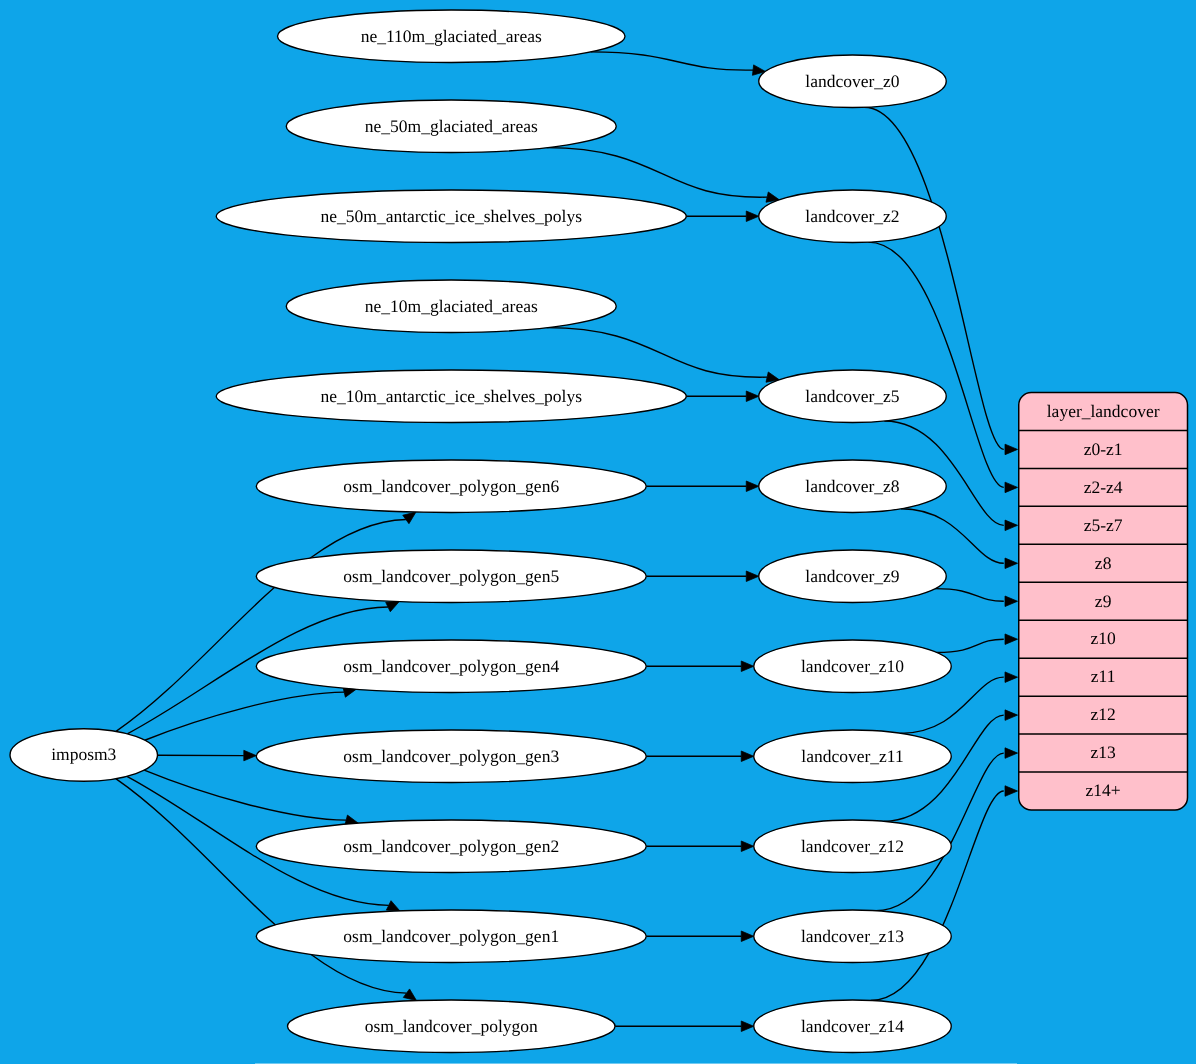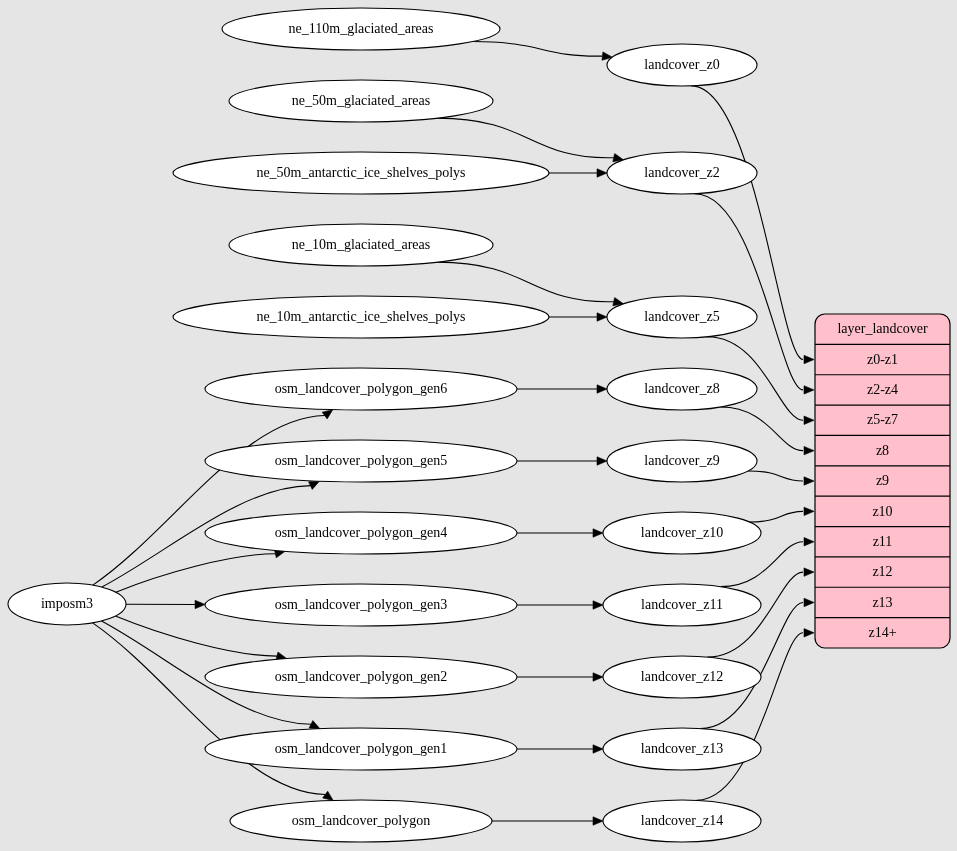--- a/index.html
+++ b/index.html
@@ -7,21 +7,21 @@
     padding: 0;
     background: #ffffff;
   }
   body {
     font-family: "Liberation Serif", "DejaVu Serif", serif;
   }
   #graph-root {
     position: relative;
     width: 957px;
     height: 851px;
-    background: #e5e5e5;
+    background: #0ea5e9;
     overflow: hidden;
   }
   svg#graph-svg {
     display: block;
     width: 957px;
     height: 851px;
   }
   .node-ellipse {
     fill: #ffffff;
     stroke: #000000;

